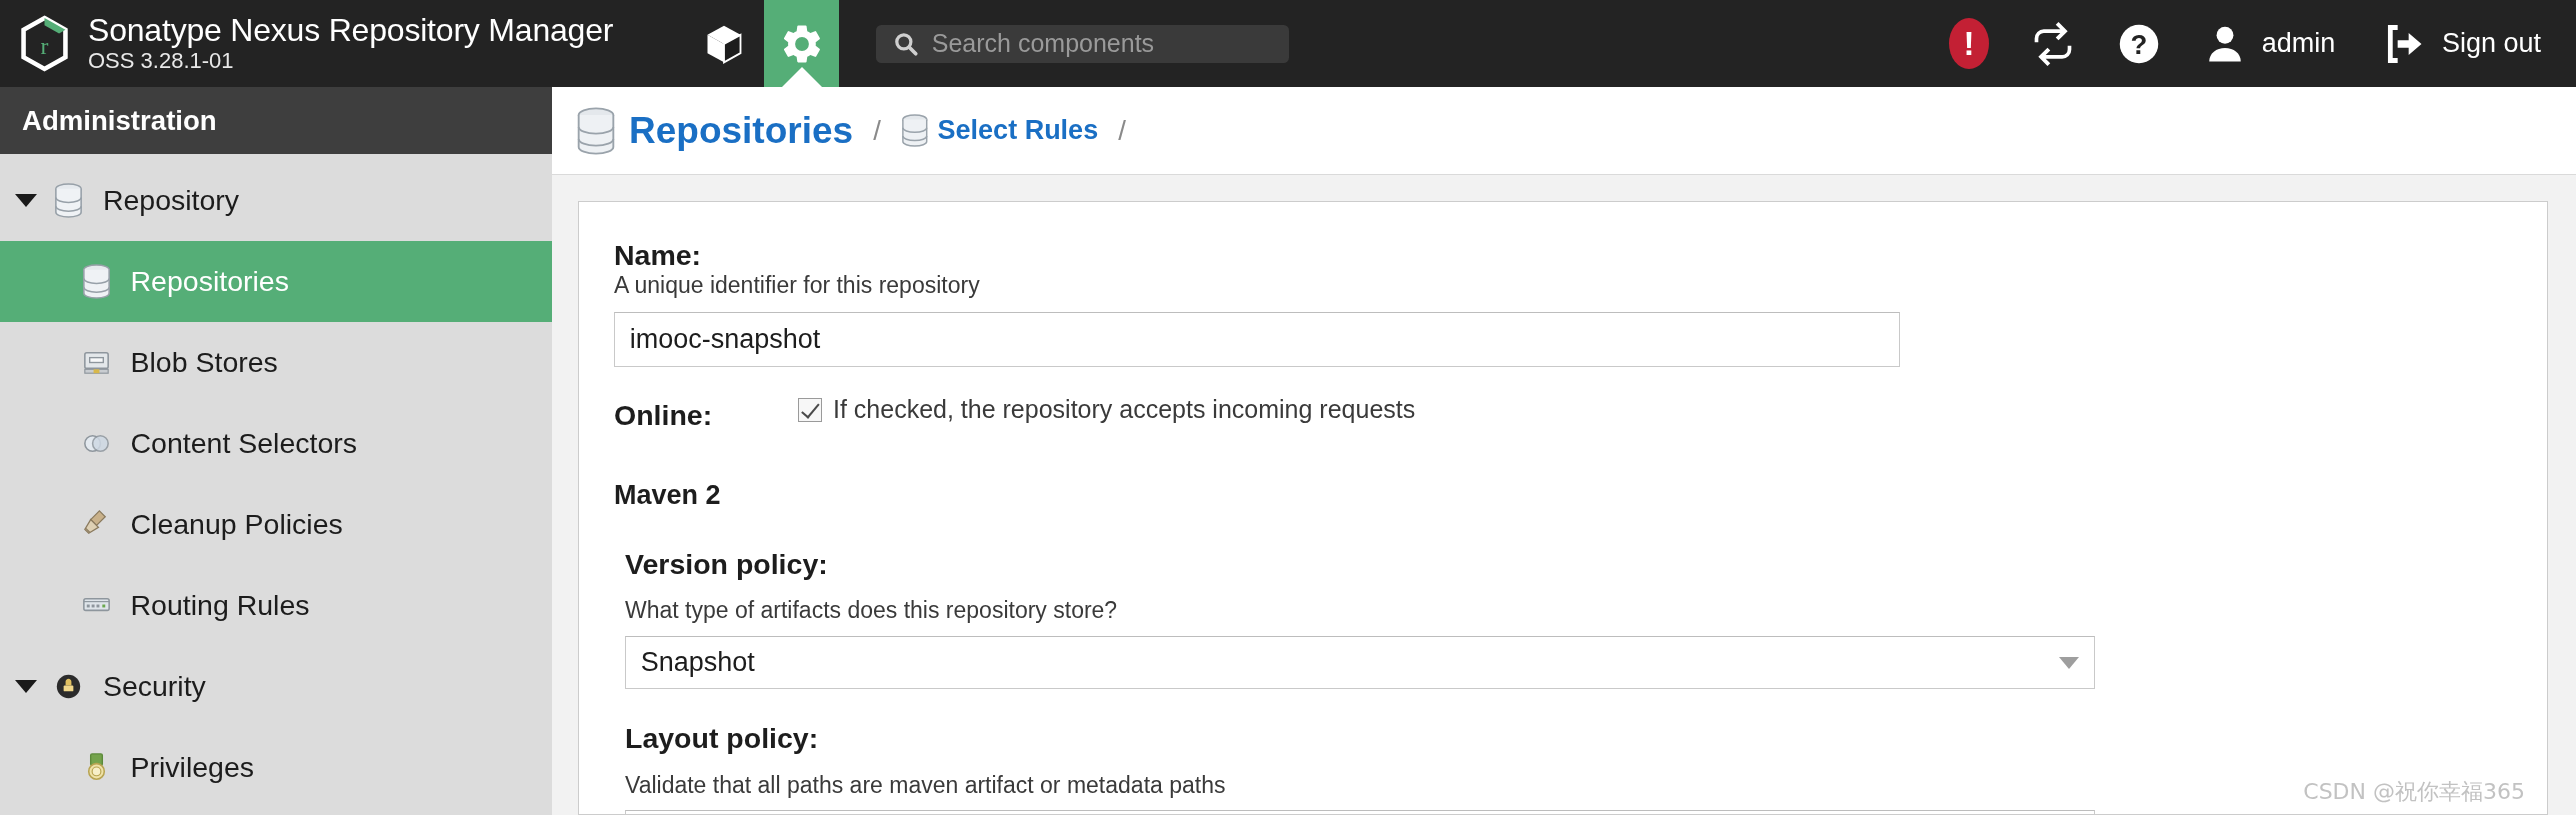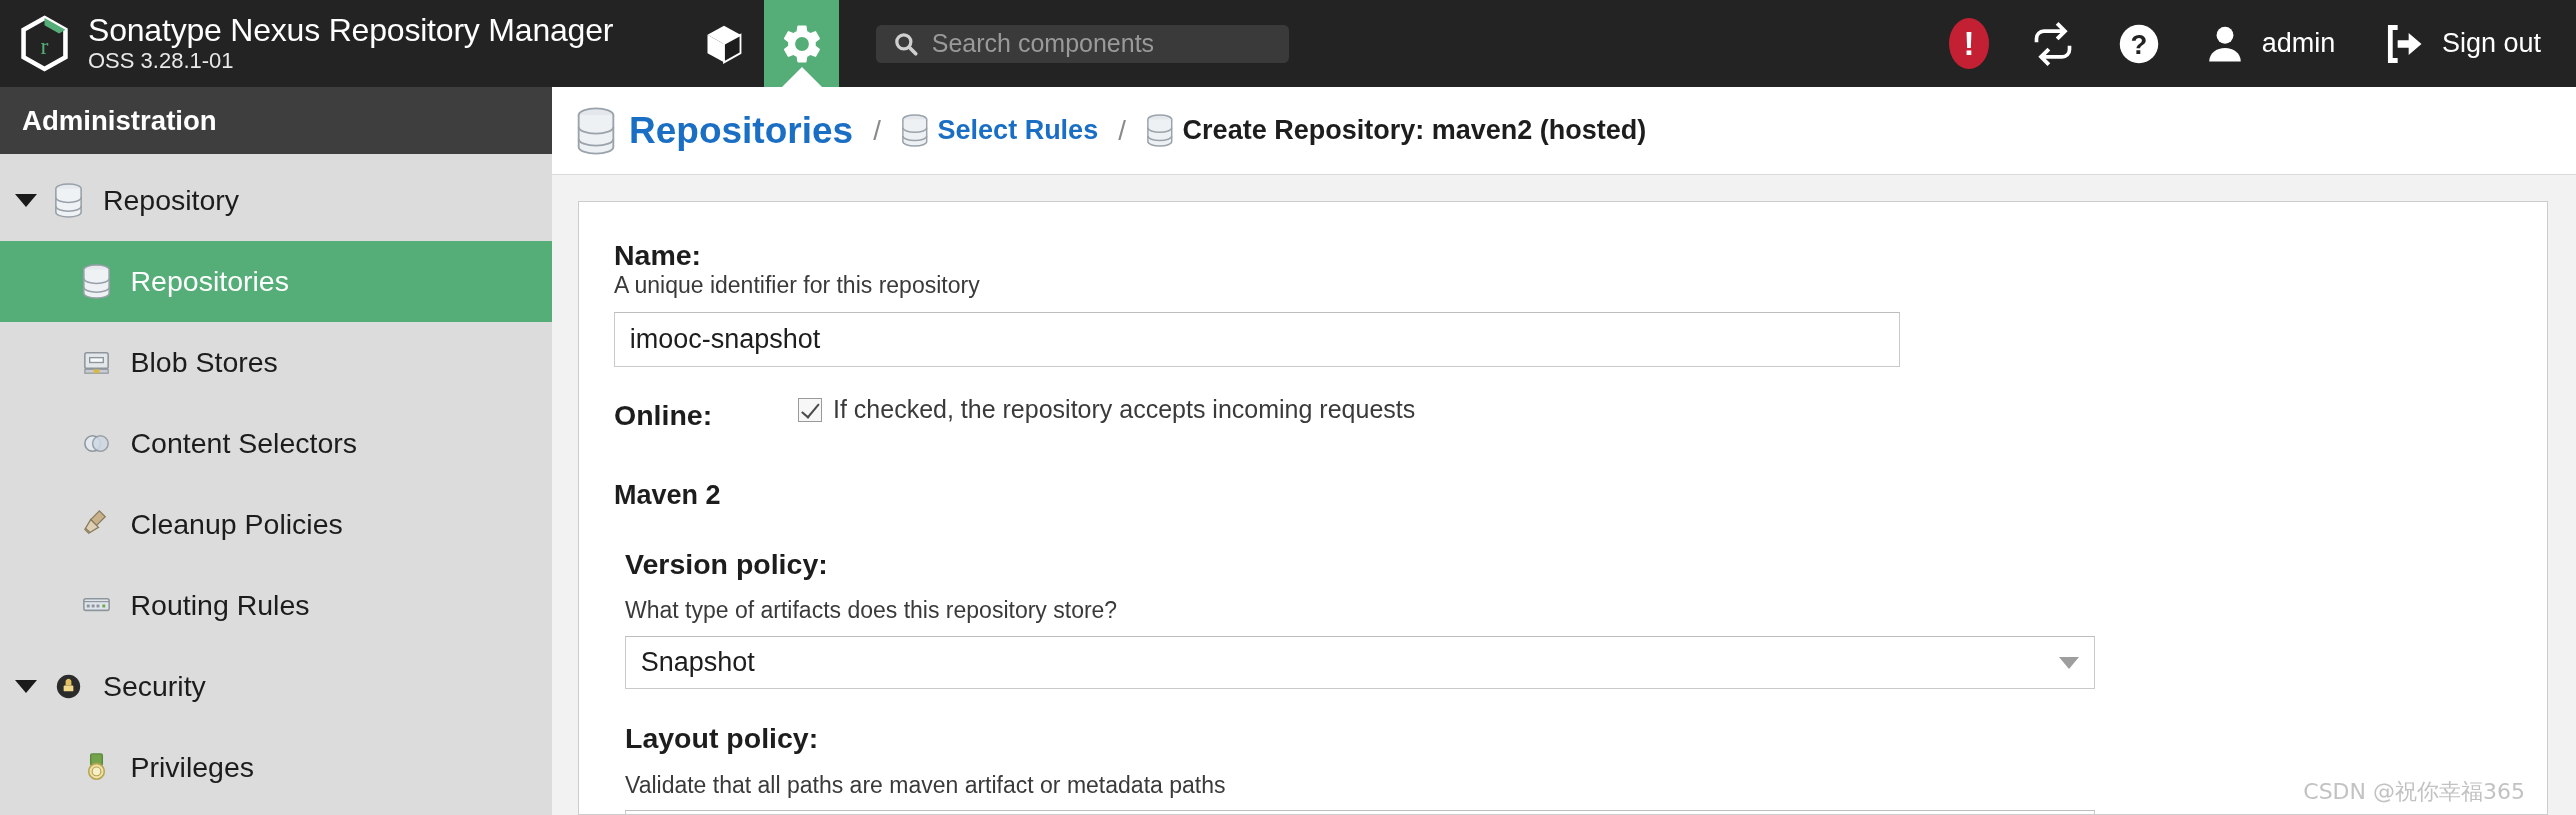--- a/index.html
+++ b/index.html
@@ -313,29 +313,20 @@
       <div class="crumb">
         <svg class="crumb-ico small" viewBox="0 0 30 36">
           <ellipse cx="15" cy="6" rx="13" ry="5" fill="#e4e8ec" stroke="#9aa3ab" stroke-width="1.6"></ellipse>
           <path d="M2 6v24c0 2.8 5.8 5 13 5s13-2.2 13-5V6" fill="#eef1f4" stroke="#9aa3ab" stroke-width="1.6"></path>
           <path d="M2 15c0 2.8 5.8 5 13 5s13-2.2 13-5" fill="none" stroke="#9aa3ab" stroke-width="1.6"></path>
           <path d="M2 24c0 2.8 5.8 5 13 5s13-2.2 13-5" fill="none" stroke="#9aa3ab" stroke-width="1.6"></path>
         </svg>
         <span class="crumb-link">Select Rules</span>
       </div>
       <span class="crumb-sep">/</span>
-      <div class="crumb">
-        <svg class="crumb-ico small" viewBox="0 0 30 36">
-          <ellipse cx="15" cy="6" rx="13" ry="5" fill="#e4e8ec" stroke="#9aa3ab" stroke-width="1.6"></ellipse>
-          <path d="M2 6v24c0 2.8 5.8 5 13 5s13-2.2 13-5V6" fill="#eef1f4" stroke="#9aa3ab" stroke-width="1.6"></path>
-          <path d="M2 15c0 2.8 5.8 5 13 5s13-2.2 13-5" fill="none" stroke="#9aa3ab" stroke-width="1.6"></path>
-          <path d="M2 24c0 2.8 5.8 5 13 5s13-2.2 13-5" fill="none" stroke="#9aa3ab" stroke-width="1.6"></path>
-        </svg>
-        <span class="crumb-current">Create Repository: maven2 (hosted)</span>
-      </div>
     </div>
 
     <div class="panel-area">
       <div class="panel">
 
         <div class="field-row" style="margin-bottom:28px;flex-direction:column;">
           <div class="field-label">Name:</div>
           <div class="field-body">
             <div class="hint">A unique identifier for this repository</div>
             <input class="text-input" type="text" value="imooc-snapshot" style="">

